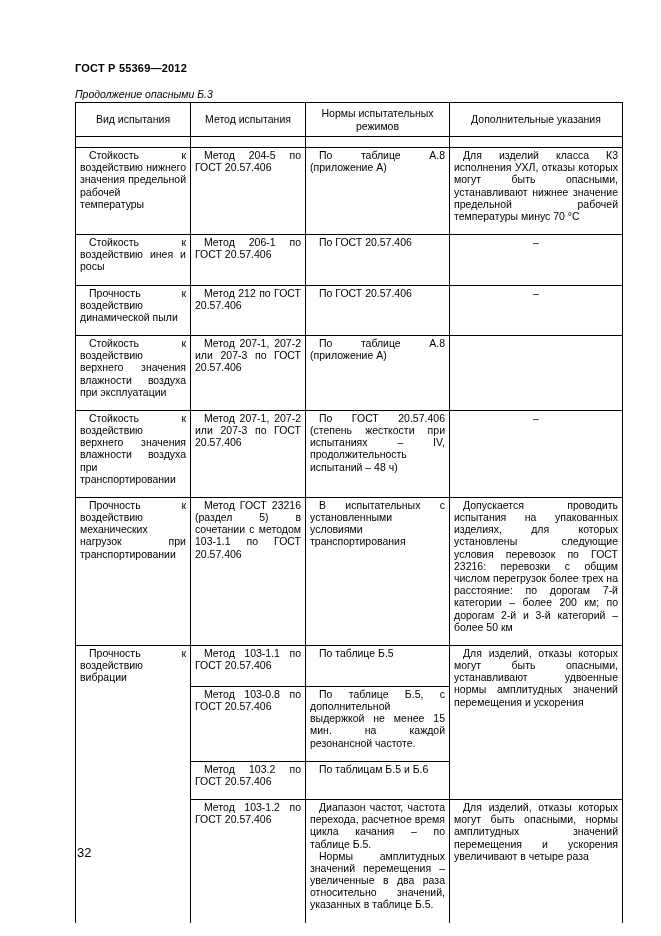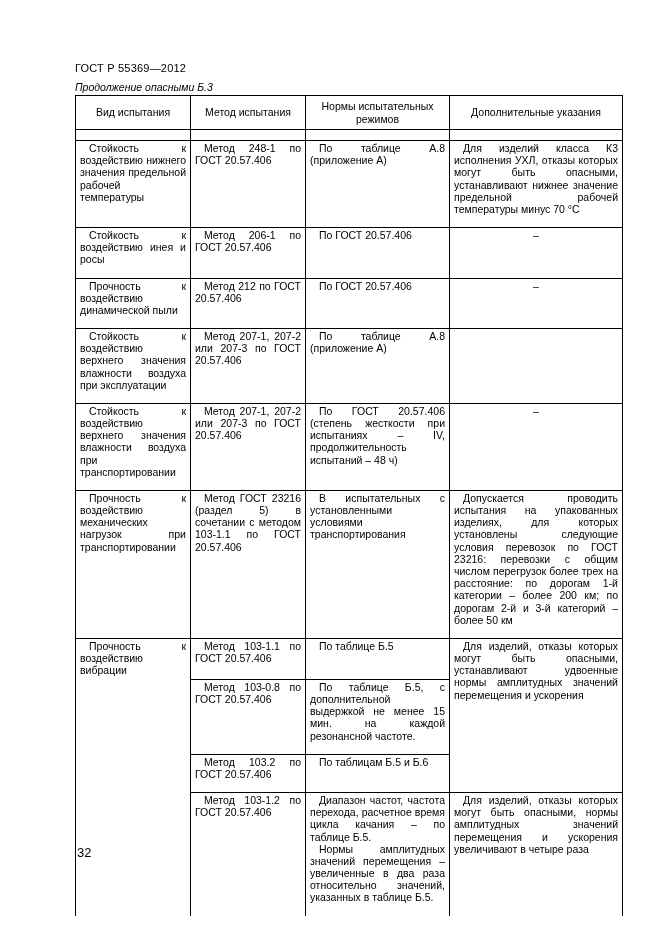--- a/index.html
+++ b/index.html
@@ -1,21 +1,21 @@
 <!DOCTYPE html>
 <html><head>
 <meta charset="utf-8">
 <style>
   html,body{margin:0;padding:0}
   body{
     width:661px;height:936px;background:#ffffff;color:#000;
     font-family:"Liberation Sans",sans-serif;position:relative;overflow:hidden;
   }
   .page{position:absolute;left:75px;top:62px;width:547px}
-  .doc-number{font-size:11px;font-weight:normal;margin-bottom:7px;letter-spacing:.2px}
+  .doc-number{font-size:11px;font-weight:bold;margin-bottom:14px;letter-spacing:.2px}
   .caption{font-size:10.5px;font-style:italic;margin-bottom:2px}
   table{border-collapse:collapse;table-layout:fixed;width:547px;font-size:10.5px;line-height:1.16}
   td,th{
     border:1px solid #000;vertical-align:top;padding:1px 4px 12px;
     text-align:justify;word-wrap:break-word;
   }
   th{text-align:center;font-weight:normal;vertical-align:middle;padding:3px 3px;font-size:10.5px}
   .ind{text-indent:9px}
   .center{text-align:center;text-indent:0}
   .para{text-indent:9px}
@@ -53,21 +53,21 @@
         <td></td>
         <td></td>
         <td></td>
         <td></td>
       </tr>
     </thead>
     <tbody>
 
       <tr class="r0">
         <td class="ind">Стойкость к воздействию нижнего значения предельной рабочей температуры</td>
-        <td class="ind">Метод 248-1 по ГОСТ 20.57.406</td>
+        <td class="ind">Метод 204-5 по ГОСТ 20.57.406</td>
         <td class="ind">По таблице А.8 (приложение А)</td>
         <td class="ind">Для изделий класса К3 исполнения УХЛ, отказы которых могут быть опасными, устанавливают нижнее значение предельной рабочей температуры минус 70 °С</td>
       </tr>
 
       <tr class="r1">
         <td class="ind">Стойкость к воздействию инея и росы</td>
         <td class="ind">Метод 206-1 по ГОСТ 20.57.406</td>
         <td class="ind">По ГОСТ 20.57.406</td>
         <td class="center">–</td>
       </tr>
@@ -90,21 +90,21 @@
         <td class="ind">Стойкость к воздействию верхнего значения влажности воздуха при транспортировании</td>
         <td class="ind">Метод 207-1, 207-2 или 207-3 по ГОСТ 20.57.406</td>
         <td class="ind">По ГОСТ 20.57.406 (степень жесткости при испытаниях – IV, продолжительность испытаний – 48 ч)</td>
         <td class="center">–</td>
       </tr>
 
       <tr class="r5">
         <td class="ind">Прочность к воздействию механических нагрузок при транспортировании</td>
         <td class="ind">Метод ГОСТ 23216 (раздел 5) в сочетании с методом 103-1.1 по ГОСТ 20.57.406</td>
         <td class="ind">В испытательных с установленными условиями транспортирования</td>
-        <td class="ind">Допускается проводить испытания на упакованных изделиях, для которых установлены следующие условия перевозок по ГОСТ 23216: перевозки с общим числом перегрузок более трех на расстояние: по дорогам 1-й категории – более 200 км; по дорогам 2-й и 3-й категорий – более 50 км</td>
+        <td class="ind">Допускается проводить испытания на упакованных изделиях, для которых установлены следующие условия перевозок по ГОСТ 23216: перевозки с общим числом перегрузок более трех на расстояние: по дорогам 7-й категории – более 200 км; по дорогам 2-й и 3-й категорий – более 50 км</td>
       </tr>
 
       <tr class="v0">
         <td class="ind nb" rowspan="4">Прочность к воздействию вибрации</td>
         <td class="ind">Метод 103-1.1 по ГОСТ 20.57.406</td>
         <td class="ind">По таблице Б.5</td>
         <td class="ind" rowspan="3">Для изделий, отказы которых могут быть опасными, устанавливают удвоенные нормы амплитудных значений перемещения и ускорения</td>
       </tr>
 
       <tr class="v1">

